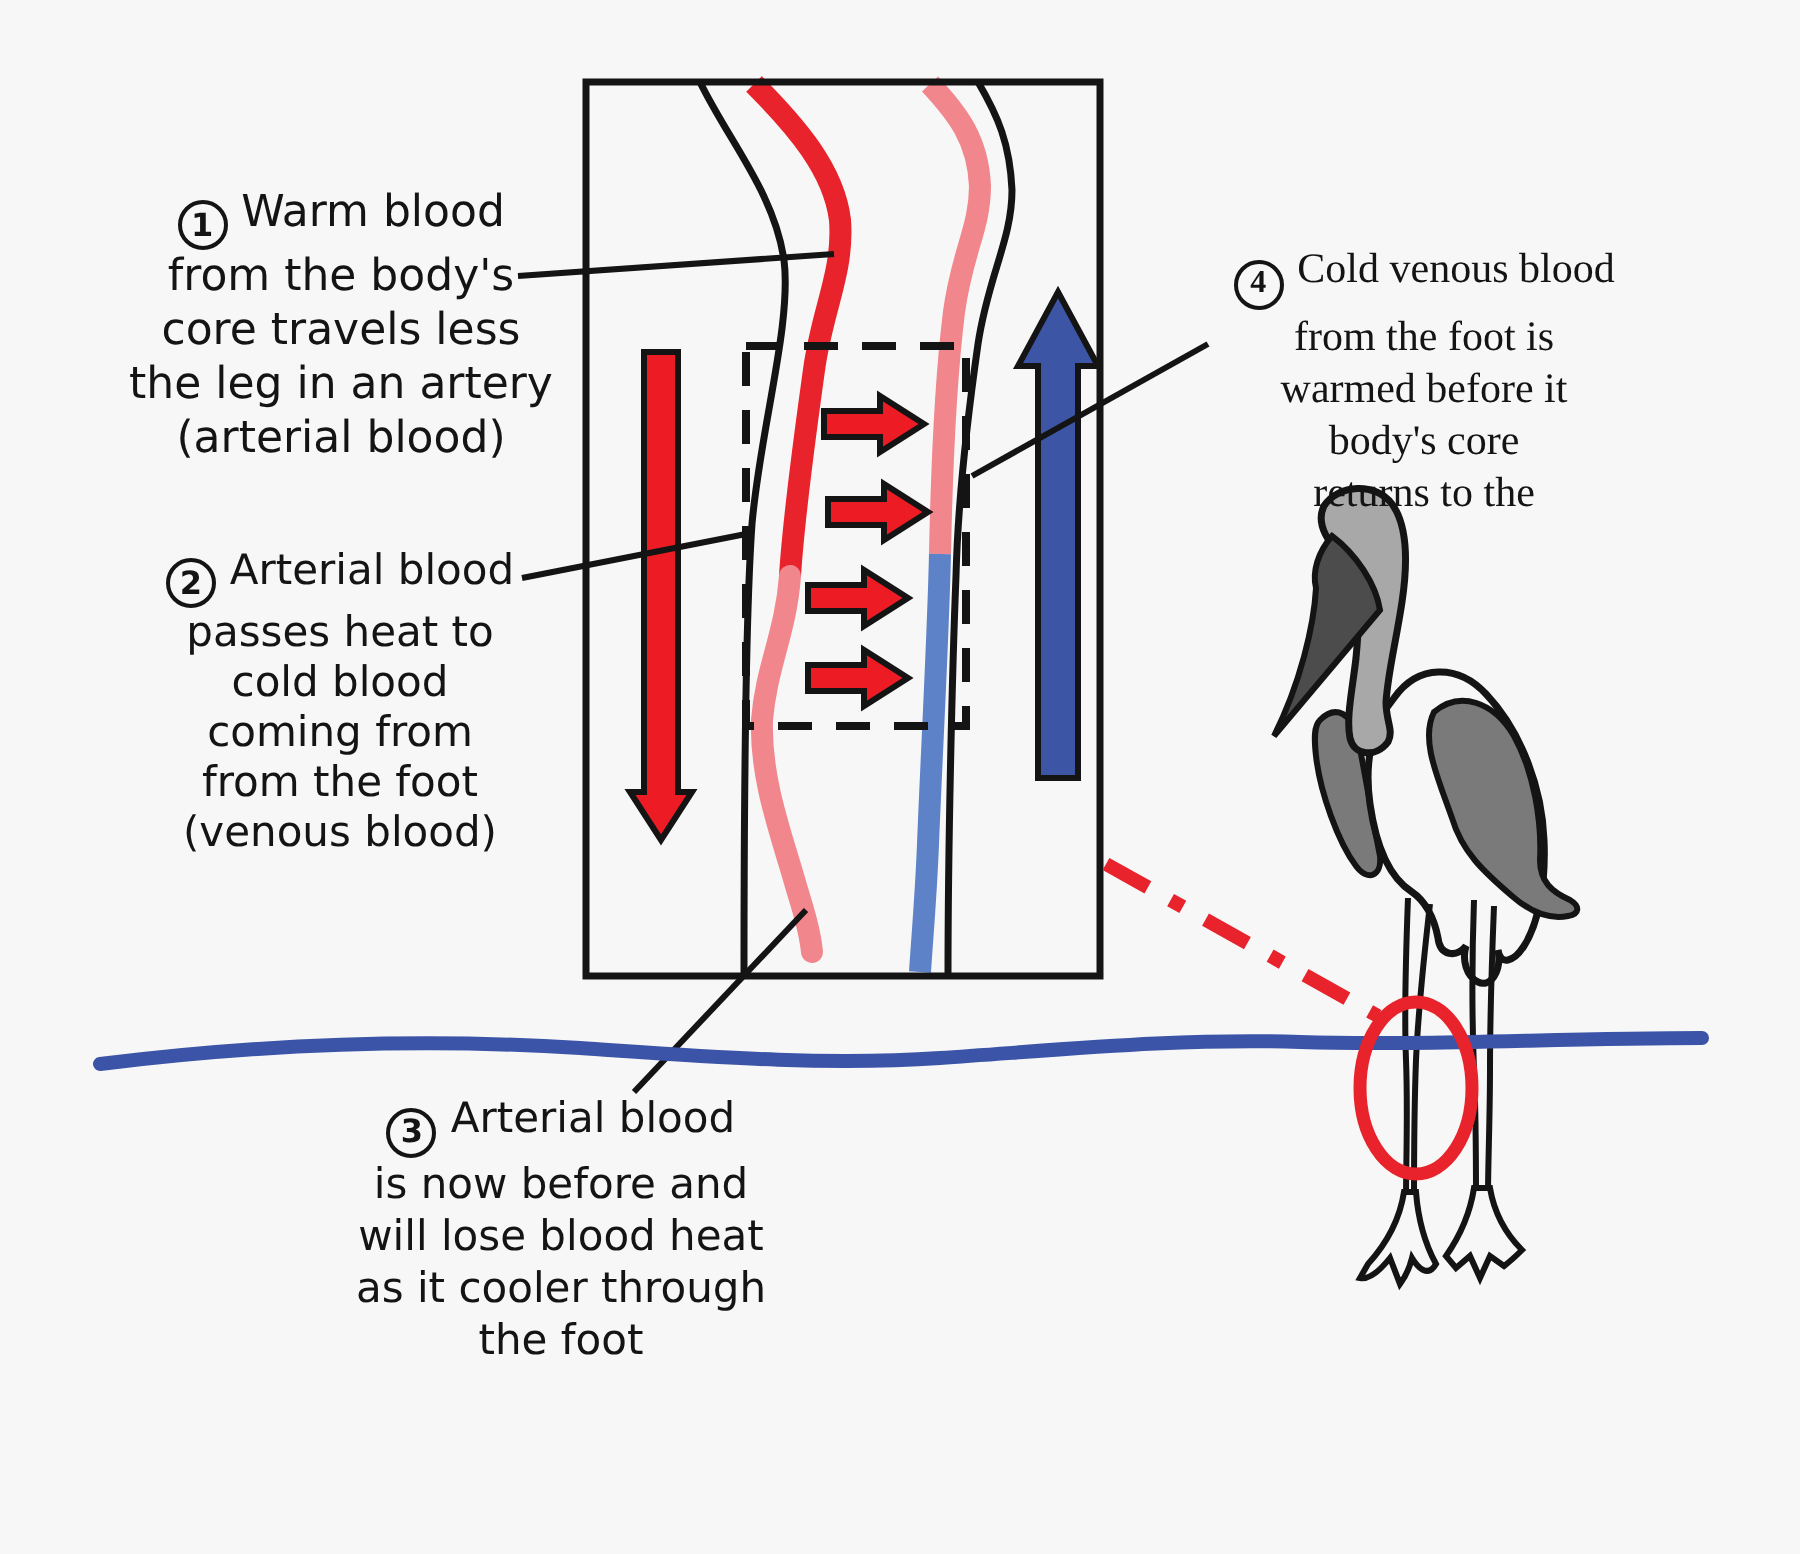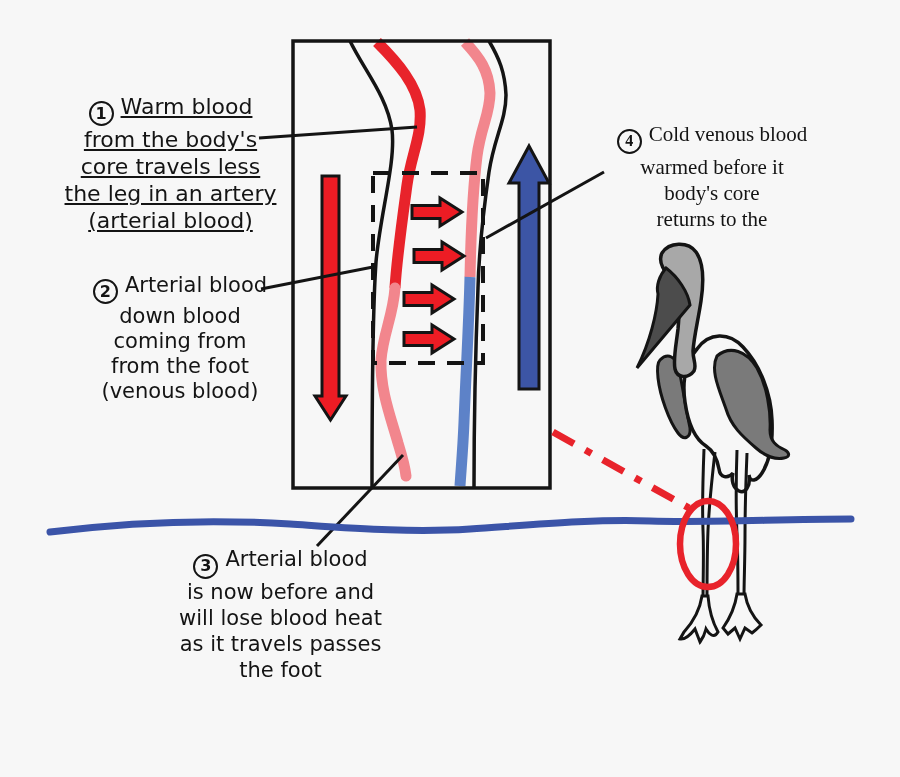--- a/index.html
+++ b/index.html
@@ -14,22 +14,22 @@
   #art{position:absolute;left:0;top:0;}
 
   .note{position:absolute;text-align:center;}
   .note .line{white-space:nowrap;}
   .circ{
     display:inline-flex;align-items:center;justify-content:center;
     width:25px;height:25px;border:2.5px solid var(--ink,#141414);
     border-radius:50%;font-size:16px;font-weight:bold;
     margin-right:7px;vertical-align:-5px;box-sizing:border-box;
   }
-  #n1{left:43px;top:93px;width:255px;font-size:22px;line-height:27px;text-decoration:underline;}
-  #n2{left:70px;top:273px;width:220px;font-size:21px;line-height:25px;}
+  #n1{left:43px;top:93px;width:255px;font-size:22px;line-height:27px;}
+  #n2{left:60px;top:273px;width:220px;font-size:21px;line-height:25px;}
   #n3{left:128px;top:546px;width:305px;font-size:21px;line-height:26px;}
   #n4{left:582px;top:121px;width:260px;font-size:21px;line-height:26px;font-family:Liberation Serif, serif;}
 
   
   .ink-line{stroke:var(--ink,#141414);fill:none;}
   .artery-red{stroke:var(--artery-red,#e8232b);fill:none;}
   .artery-pink{stroke:var(--artery-pink,#f2868d);fill:none;}
   .vein-pink{stroke:var(--artery-pink,#f2868d);fill:none;}
   .vein-blue{stroke:var(--vein-blue,#5d82c8);fill:none;}
   .red-arrow{fill:var(--arrow-red,#ed1c24);stroke:var(--ink,#141414);}
@@ -106,34 +106,36 @@
   <div class="note" id="n1">
     <div class="line"><span class="circ">1</span><span>Warm blood</span></div>
     <div class="line">from the body's</div>
     <div class="line">core travels less</div>
     <div class="line">the leg in an artery</div>
     <div class="line">(arterial blood)</div>
   </div>
 
   <div class="note" id="n2">
     <div class="line"><span class="circ">2</span><span>Arterial blood</span></div>
-    <div class="line">down blood</div>
+    <div class="line">passes heat to</div>
+    <div class="line">cold blood</div>
     <div class="line">coming from</div>
     <div class="line">from the foot</div>
     <div class="line">(venous blood)</div>
   </div>
 
   <div class="note" id="n3">
     <div class="line"><span class="circ">3</span><span>Arterial blood</span></div>
     <div class="line">is now before and</div>
     <div class="line">will lose blood heat</div>
-    <div class="line">as it travels passes</div>
+    <div class="line">as it cooler through</div>
     <div class="line">the foot</div>
   </div>
 
   <div class="note" id="n4">
     <div class="line"><span class="circ">4</span><span>Cold venous blood</span></div>
+    <div class="line">from the foot is</div>
     <div class="line">warmed before it</div>
     <div class="line">body's core</div>
     <div class="line">returns to the</div>
   </div>
 
 </div>
 
 </body></html>

